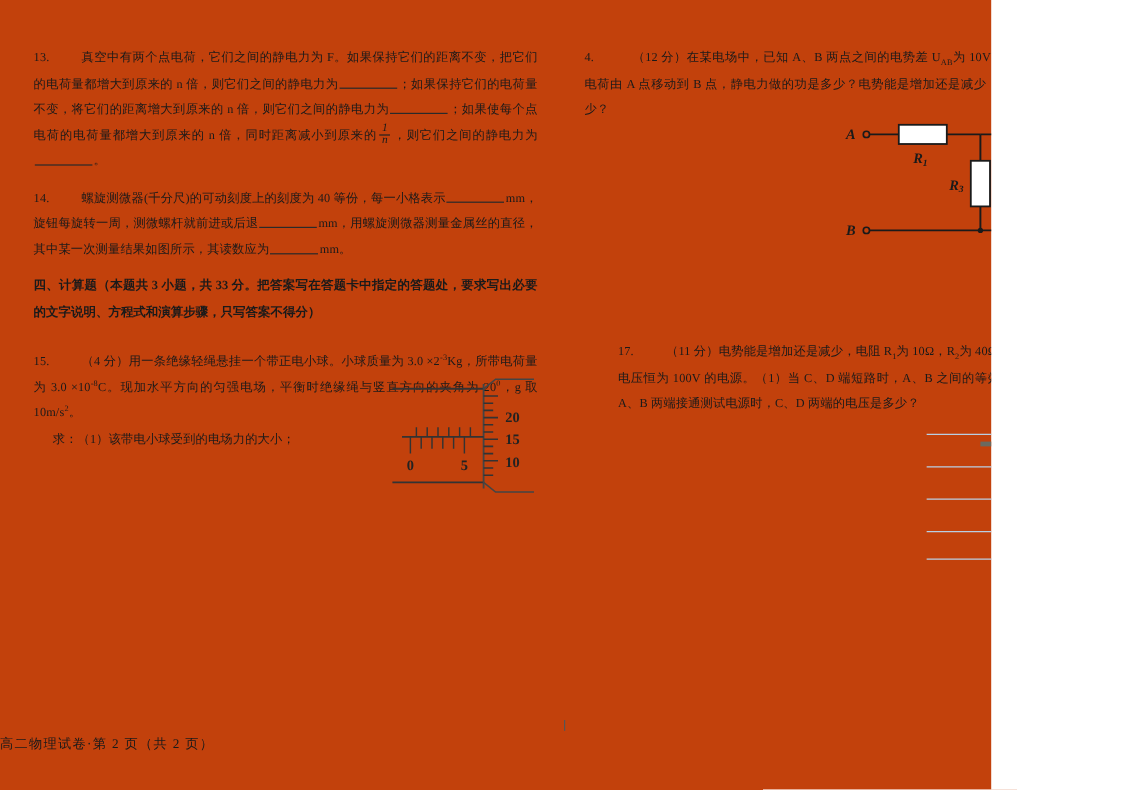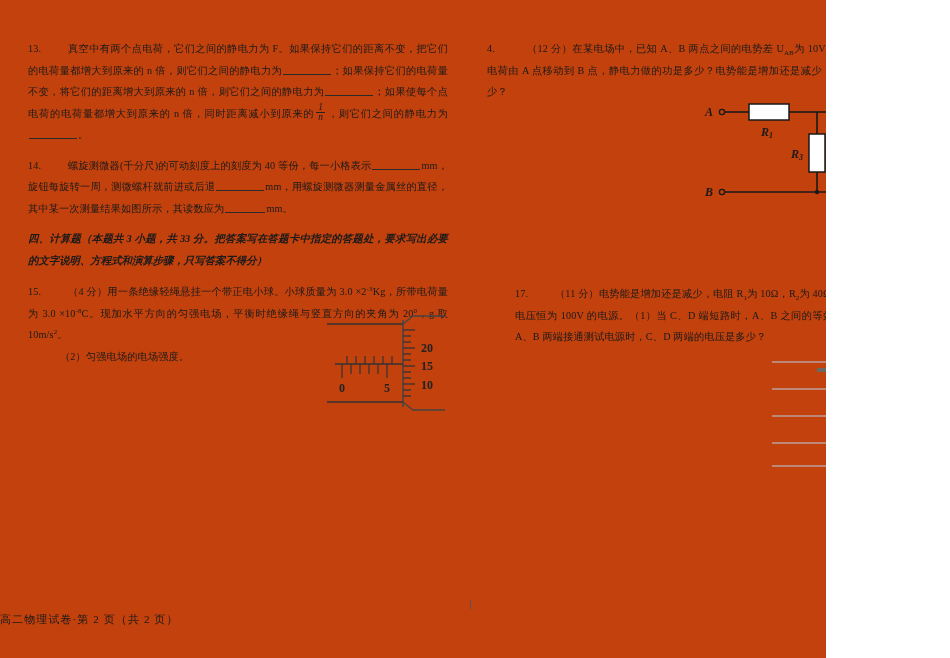--- a/index.html
+++ b/index.html
@@ -77,23 +77,22 @@
   }
   .frac .num { display: block; border-bottom: 1px solid #222; padding: 0 2px; }
   .frac .den { display: block; padding: 0 2px; }
 
   sup, sub { font-size: 68%; line-height: 0; }
 
   .section-head {
     font-weight: bold;
     font-size: 10.4px;
     line-height: 21.5px;
-    margin: 4px 0 10px 0;
+    margin: 4px 0 20px 0;
     text-align: justify;
-    font-style: italic;
   }
 
   
   .figure { position: absolute; }
 
   
   #fig-micrometer { left: 305px; top: 312px; width: 160px; height: 125px; }
 
   
   #fig-circuit { left: 697px; top: 92px; width: 235px; height: 118px; }
@@ -136,21 +135,21 @@
     <div class="question">
       <span class="q-num">14.</span>
       <span class="q-body"><span>螺旋测微器(千分尺)的可动刻度上的刻度为 40 等份，每一小格表示</span><span class="blank"></span><span>mm，旋钮每旋转一周，测微螺杆就前进或后退</span><span class="blank"></span><span>mm，用螺旋测微器测量金属丝的直径，其中某一次测量结果如图所示，其读数应为</span><span class="blank short"></span><span>mm。</span></span>
     </div>
 
     <div class="section-head">四、计算题（本题共 3 小题，共 33 分。把答案写在答题卡中指定的答题处，要求写出必要的文字说明、方程式和演算步骤，只写答案不得分）</div>
 
     <div class="question">
       <span class="q-num">15.</span>
       <span class="q-body"><span>（4 分）</span><span>用一条绝缘轻绳悬挂一个带正电小球。小球质量为 3.0 ×2</span><sup>-3</sup><span>Kg，所带电荷量为 3.0 ×10</span><sup>-8</sup><span>C。现加水平方向的匀强电场，平衡时绝缘绳与竖直方向的夹角为 20</span><sup>0</sup><span>，g 取 10m/s</span><sup>2</sup><span>。</span>
-        <span class="sub-item" style="padding-left:32px">（2）匀强电场的电场强度。</span>
+        <span class="sub-item">求：（1）该带电小球受到的电场力的大小；</span>
       </span>
     </div>
   </div>
 
   <div class="figure" id="fig-micrometer">
     <svg width="160" height="125" viewBox="0 0 160 125">
 
       <line x1="22" y1="12" x2="98" y2="12" stroke="#333" stroke-width="1.6"></line>
       <line x1="22" y1="90" x2="98" y2="90" stroke="#333" stroke-width="1.6"></line>
 

